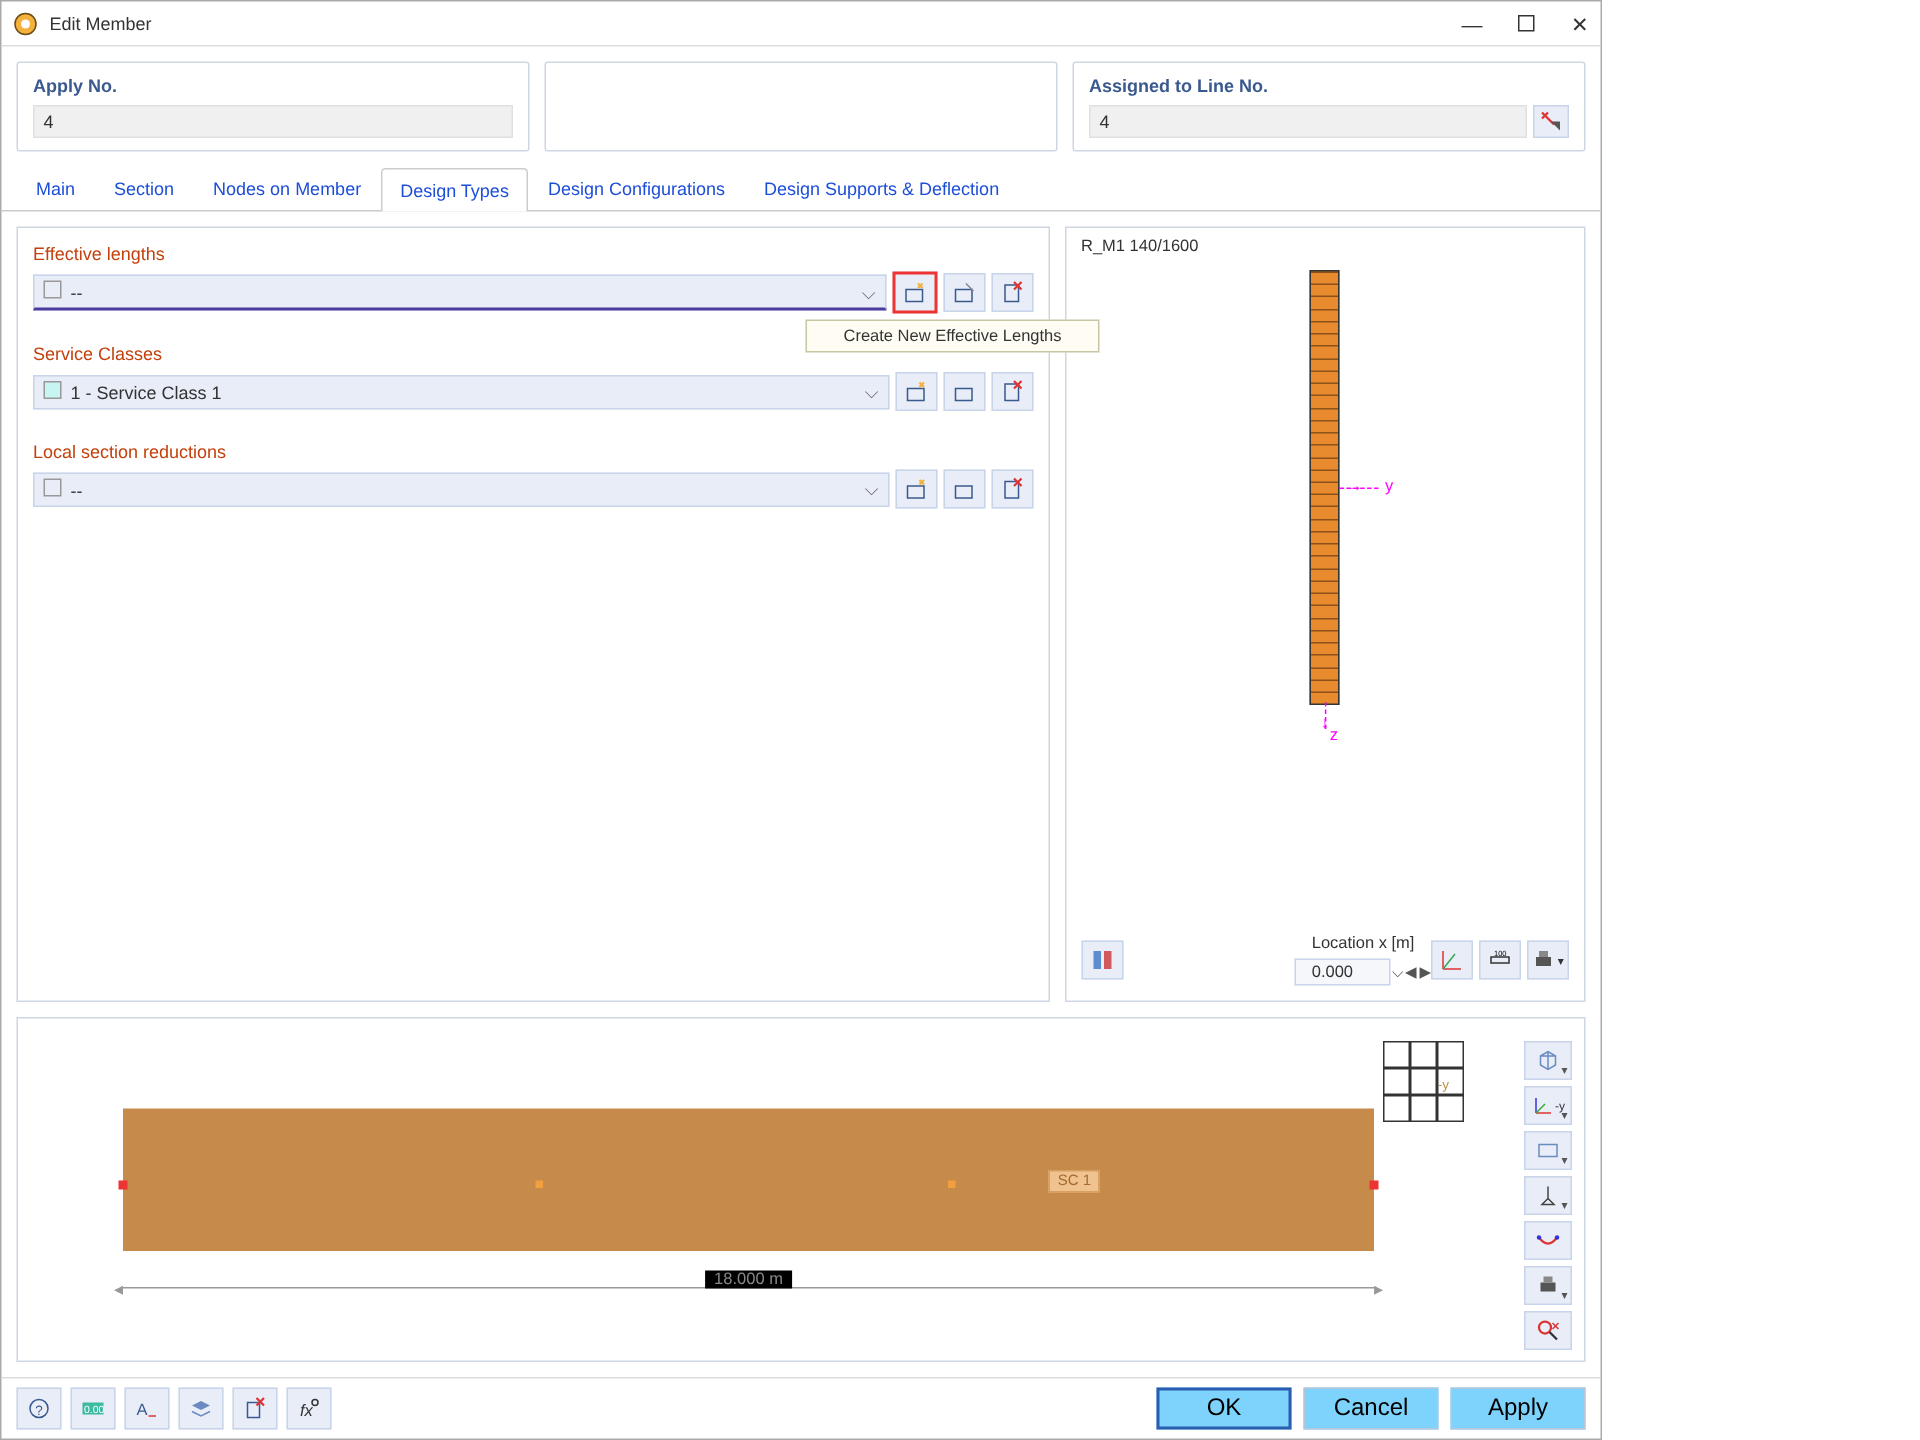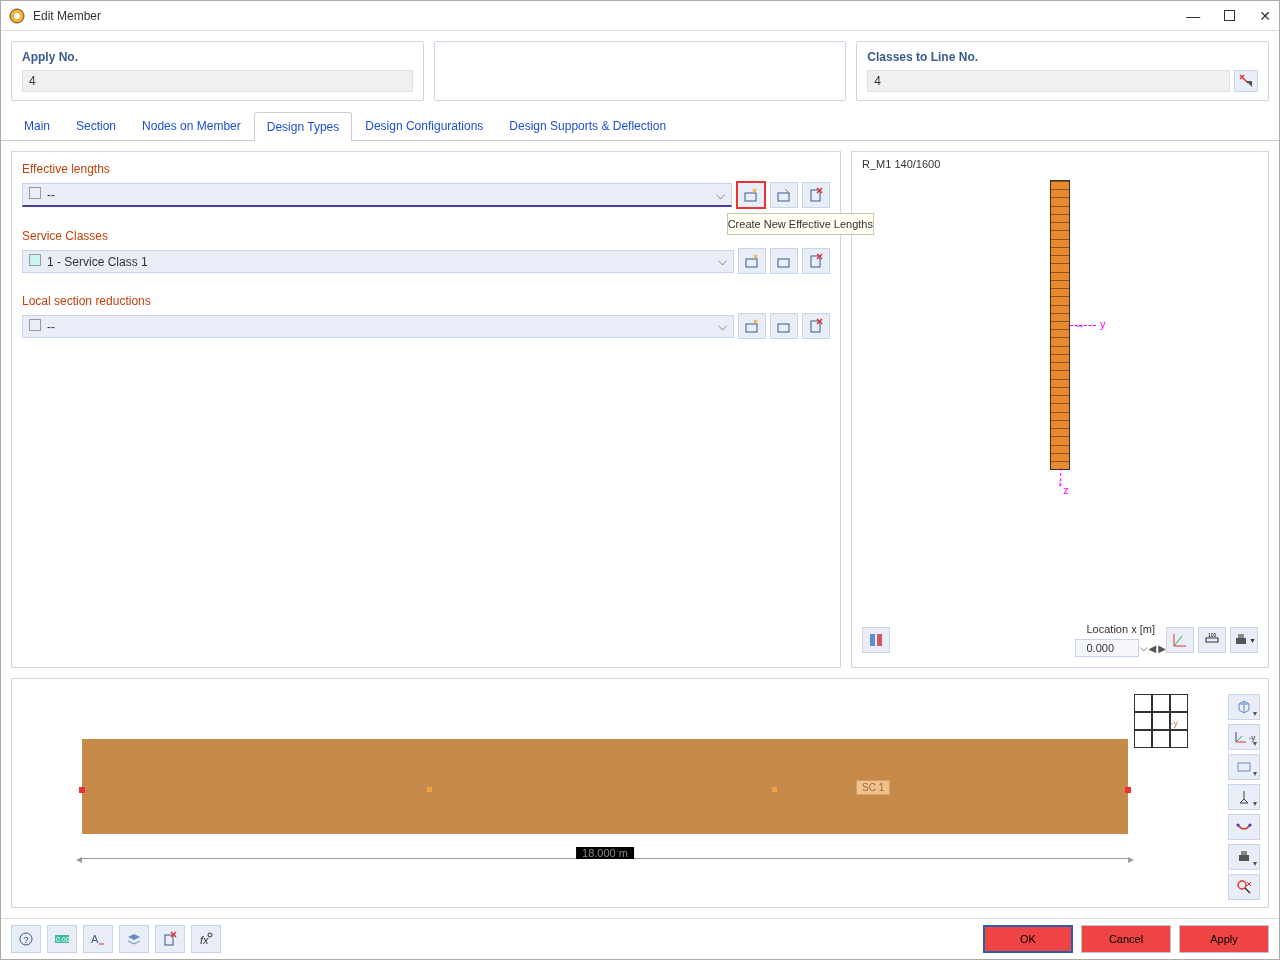--- a/index.html
+++ b/index.html
@@ -1,18 +1,18 @@
 <!DOCTYPE html>
 <html><head>
 <meta charset="utf-8">
 <style>
 * { box-sizing: border-box; margin: 0; padding: 0; font-family: "Segoe UI", Tahoma, sans-serif; }
 body { background: #fff; font-size: 12px; color: #333; }
 
-.window { width: 1280px; height: 960px; border: 1px solid #aaa; display: flex; flex-direction: column; }
+.window { width: 1068px; height: 960px; border: 1px solid #aaa; display: flex; flex-direction: column; }
 
 .titlebar { height: 30px; display: flex; align-items: center; padding: 0 8px; border-bottom: 1px solid #ddd; }
 .titlebar .app-icon { width: 16px; height: 16px; margin-right: 8px; display:inline-flex; align-items:center; justify-content:center;}
 .titlebar .title { font-size: 12px; color: #333; }
 .titlebar .win-controls { margin-left: auto; display: flex; gap: 24px; align-items:center;}
 .win-controls span { cursor: pointer; font-size: 14px; color: #333; }
 .win-controls .max { width:11px; height:11px; border:1px solid #333; display:inline-block;}
 
 .top-panels { display: flex; gap: 10px; padding: 10px; }
 .panel-box { flex: 1; border: 1px solid #cfd6e4; background: #fff; padding: 8px 10px; border-radius: 2px; }
@@ -39,21 +39,21 @@
 .field-row { display: flex; align-items: center; gap: 4px; }
 .combo { flex: 1; background: #e8edf7; border: 1px solid #c8d4ea; padding: 3px 6px; font-size: 12px; display: flex; align-items: center; justify-content: space-between; position: relative;}
 .combo .swatch { width: 12px; height: 12px; border: 1px solid #999; margin-right: 6px; display:inline-block;}
 .combo.service .swatch { background:#c6f5f2;}
 .combo.highlighted { border-bottom: 2px solid #4a3b9e; }
 .combo .chev { color:#666; }
 
 .icon-btn { width: 28px; height: 26px; background: #e8edf7; border: 1px solid #c8d4ea; display: flex; align-items: center; justify-content: center; cursor: pointer; }
 .icon-btn.red-outline { border: 2px solid #e33; width:30px; height:28px;}
 
-.tooltip { position: absolute; top: 30px; right: -110px; background: #fffdf3; border: 1px solid #c8c4a6; padding: 4px 0; font-size: 11px; white-space: nowrap; z-index:10;}
+.tooltip { position: absolute; top: 30px; right: -110px; background: #fffdf3; border: 1px solid #c8c4a6; padding: 4px 24px; font-size: 11px; white-space: nowrap; z-index:10;}
 
 .section-view { flex:1; position:relative; }
 .sec-label { font-size: 11px; color:#333; padding-left:4px;}
 .cross-sec { position:absolute; left:50%; top:10px; transform:translateX(-50%); width:20px; height:290px; background:#e88a2e; border:1px solid #333;}
 .cross-sec .stripes { display:flex; flex-direction:column; height:100%;}
 .cross-sec .stripes div { flex:1; border-top:1px solid rgba(0,0,0,0.4);}
 .axis-y { position:absolute; left:calc(50% + 14px); top:148px; color:#f0f; font-size:11px;}
 .axis-y::before { content:""; position:absolute; left:-4px; top:7px; width:26px; border-top:1px dashed #f0f;}
 .axis-y .lbl { position:absolute; left:26px; top:0;}
 .axis-z { position:absolute; left:50%; top:306px; transform:translateX(-50%); color:#f0f; font-size:11px;}
@@ -88,21 +88,21 @@
 .nav-cube .grid div { border:1px solid #333;}
 .nav-cube .yl { position:absolute; right:10px; top:24px; font-size:9px; color:#b58e4e;}
 
 .side-tools { position:absolute; right:8px; top:15px; display:flex; flex-direction:column; gap:4px;}
 .side-tools .icon-btn { width:32px; height:26px; position:relative;}
 .side-tools .icon-btn .dd { position:absolute; right:2px; bottom:1px; font-size:8px; color:#555;}
 
 .footer { display:flex; align-items:center; padding:6px 10px; border-top:1px solid #ddd; gap:6px;}
 .footer .icon-btn { width:30px; height:28px;}
 .footer-btns { margin-left:auto; display:flex; gap:8px;}
-.btn { min-width:90px; height:28px; background:#ef4444; border:1px solid #b8c4d8; font-size:11px; cursor:pointer;}
+.btn { min-width:90px; height:28px; background:#7dd3fc; border:1px solid #b8c4d8; font-size:16px; cursor:pointer;}
 .btn.primary { border:2px solid #2a5db0;}
 
 svg.ico { width:16px; height:16px;}
 </style>
 </head>
 <body>
 
 <div class="window">
   <div class="titlebar">
     <span class="app-icon">
@@ -119,21 +119,21 @@
     </div>
   </div>
 
   <div class="top-panels">
     <div class="panel-box">
       <h3>Apply No.</h3>
       <div class="readonly-input">4</div>
     </div>
     <div class="panel-box mid"></div>
     <div class="panel-box">
-      <h3>Classes to Line No.</h3>
+      <h3>Assigned to Line No.</h3>
       <div class="assigned-row">
         <div class="readonly-input" style="flex:1">4</div>
         <div class="clear-btn">
           <svg class="ico" viewBox="0 0 16 16">
               <path d="M2 2 L10 10 M6 2 L2 6" stroke="#d33" stroke-width="1.5" fill="none"></path>
               <path d="M8 8 L14 14 L14 8 Z" fill="#555"></path>
             </svg>
         </div>
       </div>
     </div>

